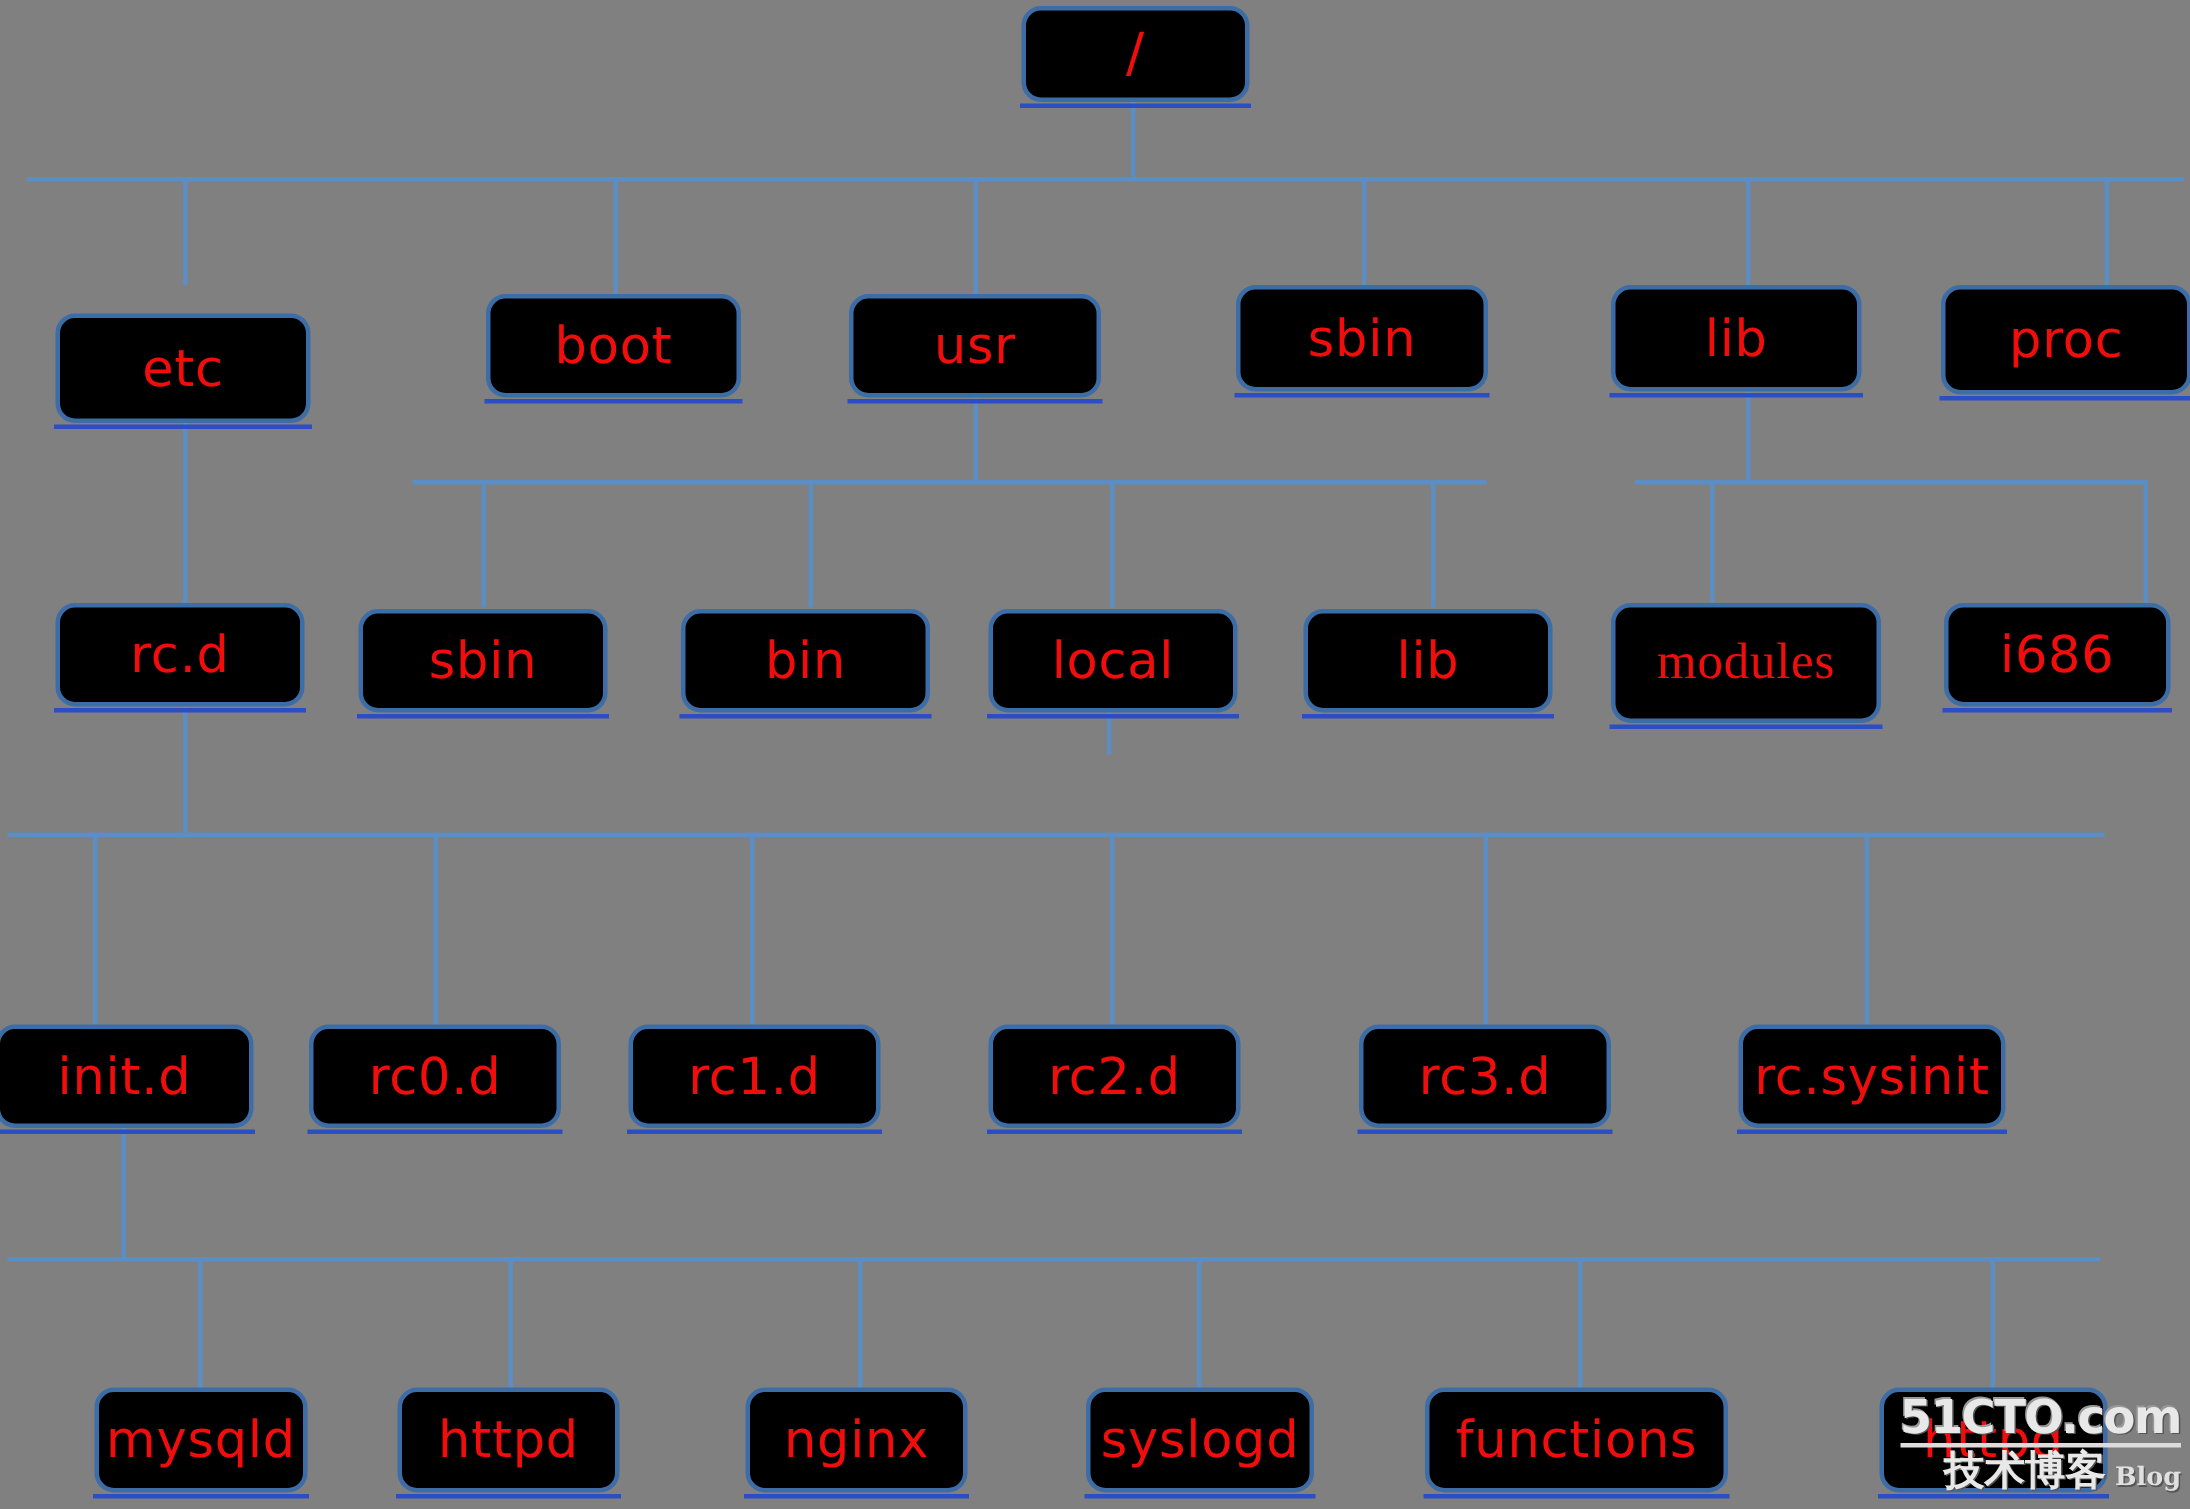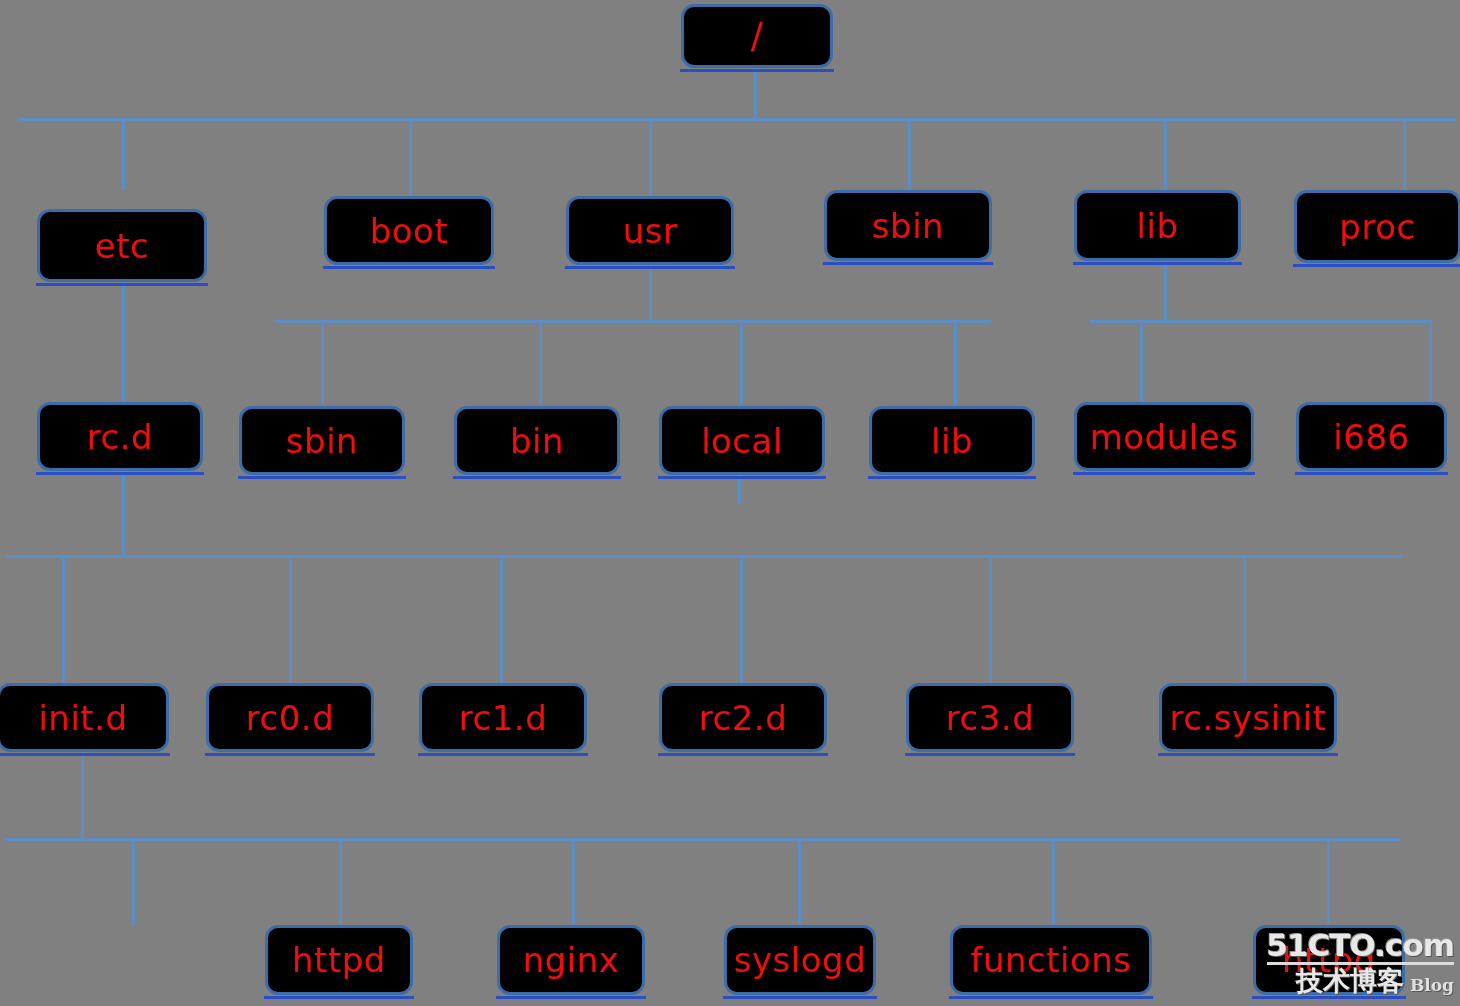--- a/index.html
+++ b/index.html
@@ -161,21 +161,21 @@
   </div>
   <div class="node" style="left:659px; top:406px; width:166px; height:69px;">
     <span>local</span>
   </div>
   <div class="node" style="left:454px; top:406px; width:166px; height:69px;">
     <span>bin</span>
   </div>
   <div class="node" style="left:869px; top:406px; width:166px; height:69px;">
     <span>lib</span>
   </div>
-  <div class="node" style="left:1074px; top:402px; width:180px; height:69px;">
+  <div class="node" style="left:1074px; top:402px; width:180px; height:80px;font-family:Liberation Serif, serif;">
     <span>modules</span>
   </div>
   <div class="node" style="left:1296px; top:402px; width:151px; height:69px;">
     <span>i686</span>
   </div>
 
   <div class="vline" style="left:738px; top:475px; height:28px;"></div>
 
   <div class="vline" style="left:122px; top:471px; height:87px;"></div>
   <div class="hline" style="left:5px; top:555px; width:1398px;"></div>
@@ -209,20 +209,23 @@
   <div class="vline" style="left:81px; top:752px; height:88px;"></div>
   <div class="hline" style="left:5px; top:838px; width:1395px;"></div>
 
   <div class="vline" style="left:132px;  top:838px; height:88px;"></div>
   <div class="vline" style="left:339px;  top:838px; height:88px;"></div>
   <div class="vline" style="left:572px;  top:838px; height:88px;"></div>
   <div class="vline" style="left:798px;  top:838px; height:88px;"></div>
   <div class="vline" style="left:1052px; top:838px; height:88px;"></div>
   <div class="vline" style="left:1327px; top:838px; height:88px;"></div>
 
+  <div class="node" style="left:63px; top:925px; width:142px; height:70px;">
+    <span>mysqld</span>
+  </div>
   <div class="node" style="left:265px; top:925px; width:148px; height:70px;">
     <span>httpd</span>
   </div>
   <div class="node" style="left:724px; top:925px; width:152px; height:70px;">
     <span>syslogd</span>
   </div>
   <div class="node" style="left:497px; top:925px; width:148px; height:70px;">
     <span>nginx</span>
   </div>
   <div class="node" style="left:950px; top:925px; width:202px; height:70px;">

